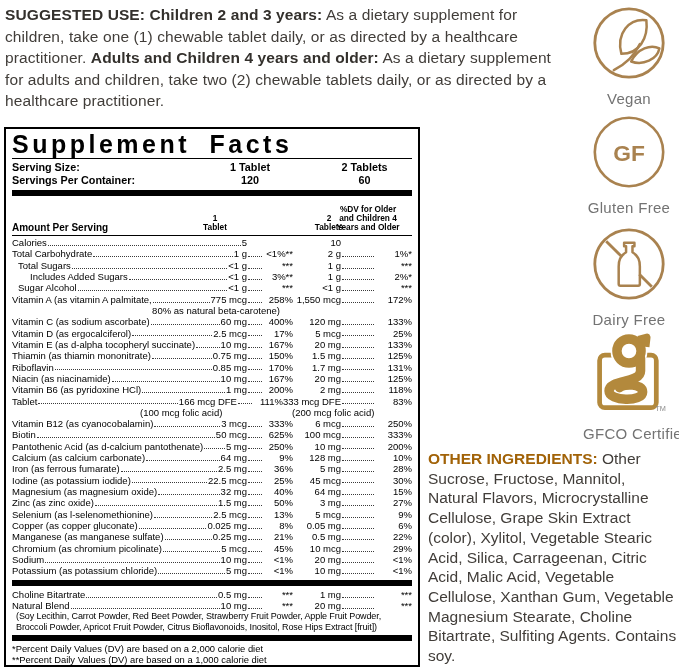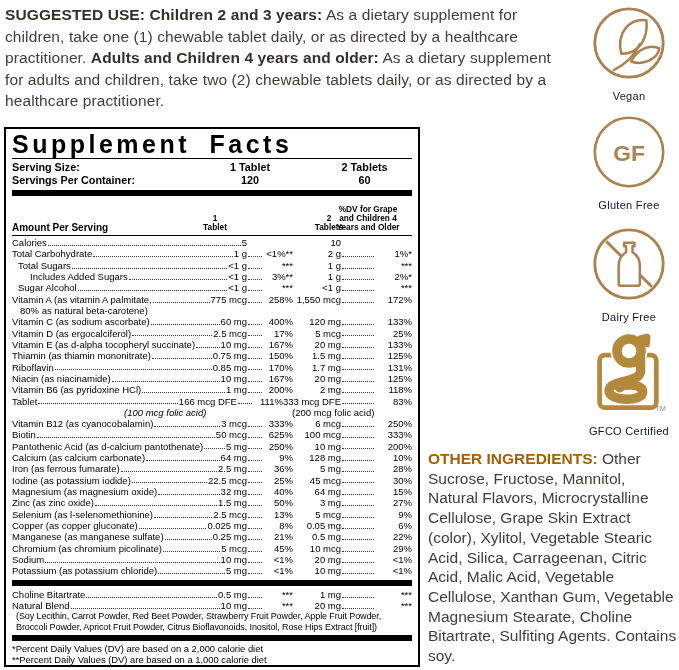--- a/index.html
+++ b/index.html
@@ -9,21 +9,21 @@
     font-family:"Liberation Sans", sans-serif; color:#000;
   }
 
   
   .suggested { position:absolute; left:5px; top:4px; width:562px;
     font-size:15.5px; line-height:21.5px; color:#413d39; letter-spacing:.1px; }
   .suggested b { color:#33302c; }
 
   
   .badge { position:absolute; left:583px; width:92px; text-align:center; }
-  .badge .cap { margin-top:5px; font-size:11px; color:#0f172a; letter-spacing:.3px; white-space:nowrap;text-align:center; }
+  .badge .cap { margin-top:5px; font-size:15px; color:#737373; letter-spacing:.3px; white-space:nowrap;text-align:center; }
   .b-vegan { top:5px; } .b-gf { top:114px; } .b-dairy { top:226px; } .b-gfco { top:330px; }
   .b-gfco .cap { margin-top:7px; }
 
   
   .panel {
     position:absolute; left:4px; top:127px; width:416px; height:540px;
     border:2px solid #000; background:#fff; padding:2px 6px 3px 6px; overflow:hidden;
   }
   .sf-title { font-size:25px; font-weight:bold; letter-spacing:3.5px; word-spacing:9px;
     line-height:26px; white-space:nowrap; }
@@ -47,23 +47,23 @@
   .r .n { flex:0 0 auto; }
   .r .n.i1 { padding-left:6px; } .r .n.i2 { padding-left:18px; }
   .dt { border-bottom:1.3px dotted #3a3a3a; margin:0 1px 2.5px 1px; }
   .d1 { flex:1 1 auto; min-width:3px; }
   .d2 { flex:0 0 14px; } .d3 { flex:0 0 32px; }
   .d2.nodot,.d3.nodot { border-bottom:none; }
   .a1 { flex:0 0 auto; text-align:right; }
   .p1 { flex:0 0 30px; text-align:right; }
   .a2 { flex:0 0 48px; text-align:right; }
   .p2 { flex:0 0 37px; text-align:right; }
-  .note-left { font-size:9.5px; line-height:11px; height:11px; padding-left:8px; }
+  .note-left { font-size:9.5px; line-height:11px; height:11px; padding-left:8px;text-align:center; }
   .note-cols { position:relative; font-size:9.5px; line-height:11px; height:11px; }
-  .note-cols .nc1 { position:absolute; left:112px;font-style:italic; } .note-cols .nc2 { position:absolute; left:280px; }
+  .note-cols .nc1 { position:absolute; left:128px; } .note-cols .nc2 { position:absolute; left:280px; }
   .note-full { font-size:9px; line-height:10.4px; padding-left:4px; letter-spacing:-0.1px; }
 
   .foot { font-size:9.4px; line-height:10.9px; }
 
   
   .other { position:absolute; left:428px; top:449px; width:251px;
     font-size:15.5px; line-height:19.7px; color:#413d39; }
   .other b { color:#a16207; }
 
   svg text { font-family:"Liberation Sans", sans-serif; }
@@ -134,21 +134,21 @@
     <div class="hd-amount">Amount Per Serving</div>
     <div class="hd-c hd1">
         <span>1</span>
         <span>Tablet</span>
       </div>
     <div class="hd-c hd3">
         <span>2</span>
         <span>Tablets</span>
       </div>
     <div class="hd-c hd4">
-        <span>%DV for Grape</span>
+        <span>%DV for Older</span>
         <span>and Children 4</span>
         <span>Years and Older</span>
       </div>
   </div>
   <div class="hl2"></div>
 
   <div class="rows">
   <div class="r">
     <span class="n">Calories</span>
     <span class="dt d1"></span>

